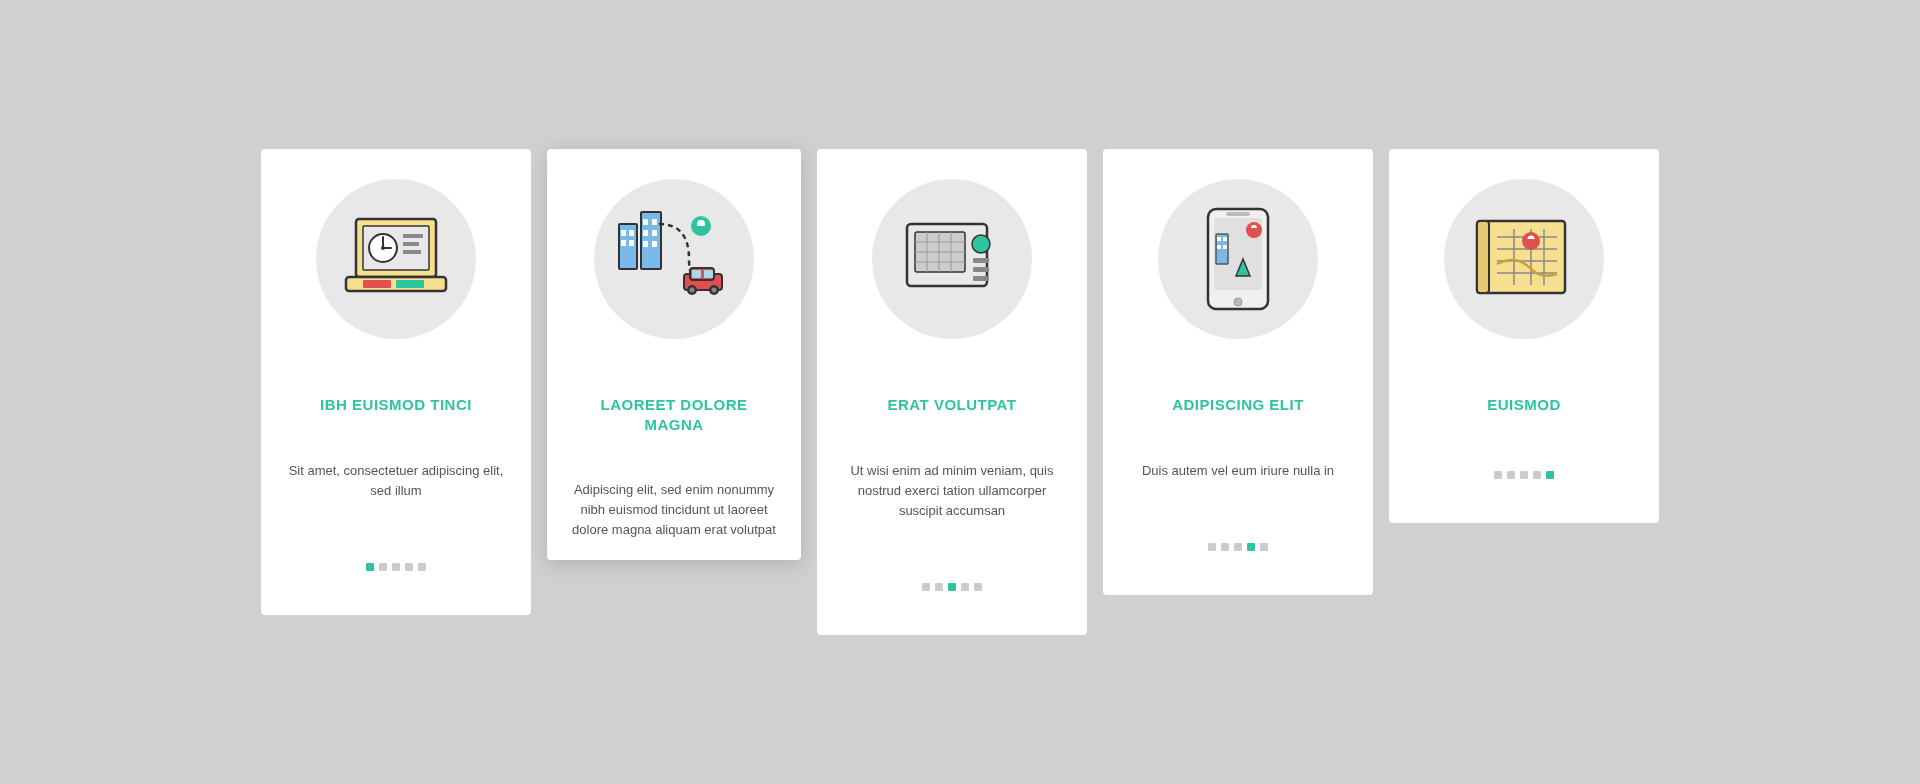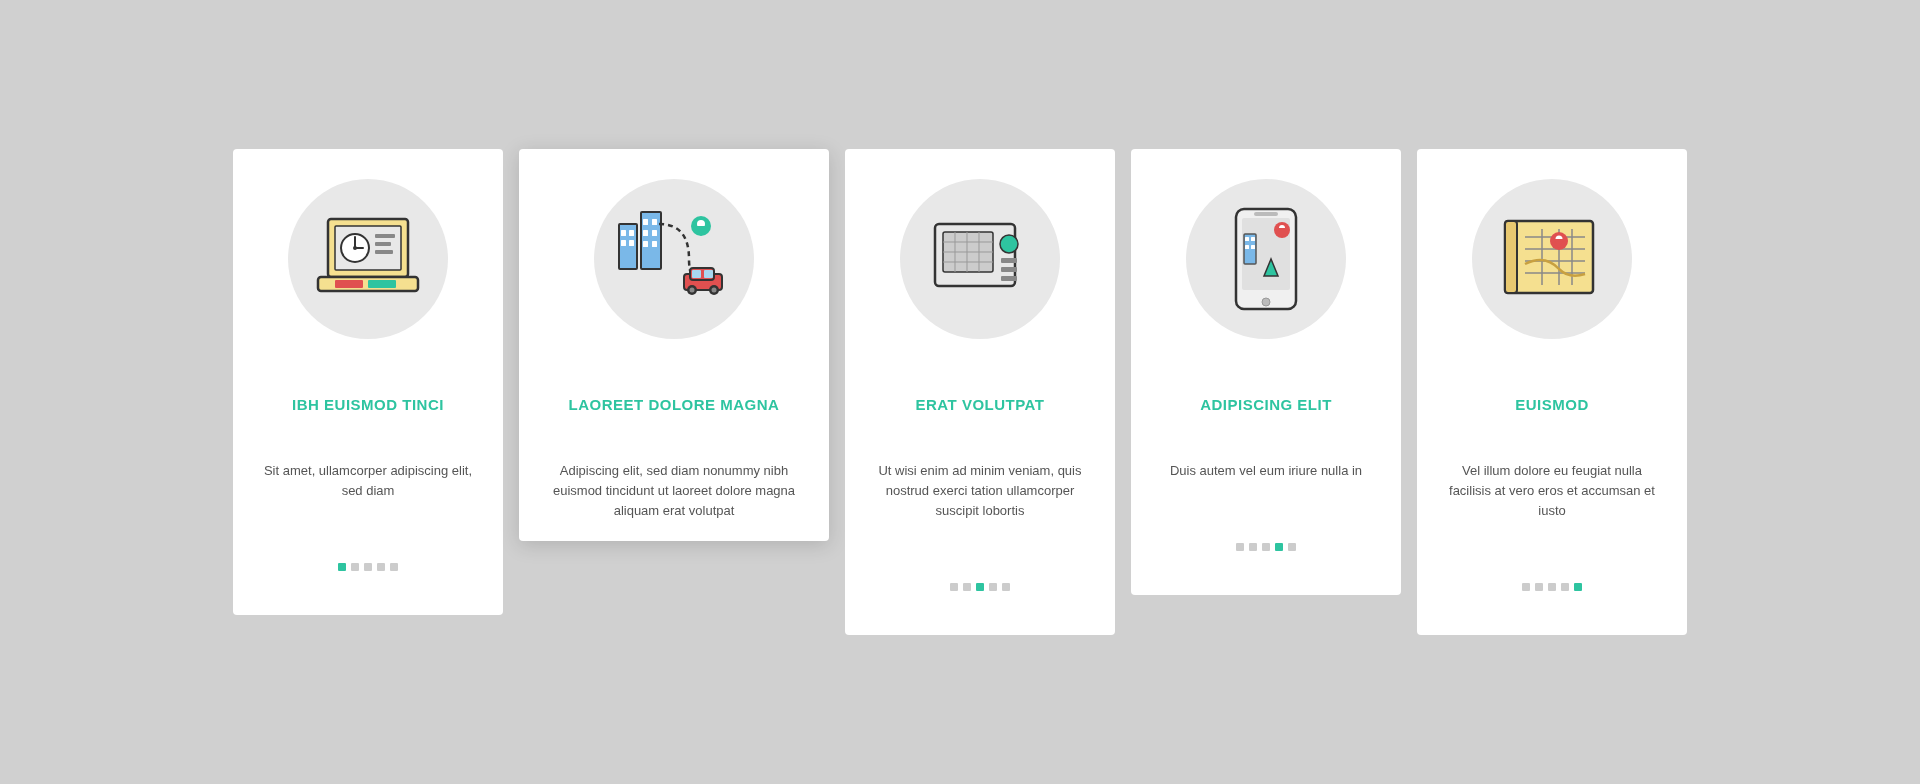--- a/index.html
+++ b/index.html
@@ -36,21 +36,21 @@
     .card.active {
       padding-bottom: 0;
       padding-top: 30px;
     }
 
     .card:not(.active) {
       width: 270px;
     }
 
     .card.active {
-      width: 310px;
+      width: 254px;
       box-shadow: 0 4px 20px rgba(0,0,0,0.15);
     }
 
     .icon-circle {
       width: 160px;
       height: 160px;
       background-color: #e8e8e8;
       border-radius: 50%;
       display: flex;
       align-items: center;
@@ -142,21 +142,21 @@
         <rect x="62" y="36" width="18" height="4" rx="1" fill="#888"></rect>
 
         <rect x="5" y="63" width="100" height="14" rx="3" fill="#f5e090" stroke="#333" stroke-width="2.5"></rect>
 
         <rect x="22" y="66" width="28" height="8" rx="1" fill="#e05050"></rect>
 
         <rect x="55" y="66" width="28" height="8" rx="1" fill="#2ec4a0"></rect>
       </svg>
     </div>
     <div class="card-title">IBH EUISMOD TINCI</div>
-    <div class="card-desc">Sit amet, ullamcorper adipiscing elit, sed diam</div>
+    <div class="card-desc">Sit amet, consectetuer adipiscing elit, sed illum</div>
     <div class="dots-row">
       <div class="dot active-dot"></div>
       <div class="dot"></div>
       <div class="dot"></div>
       <div class="dot"></div>
       <div class="dot"></div>
     </div>
   </div>
 
   <div class="card active">
@@ -194,21 +194,21 @@
           <rect x="20" y="4" width="9" height="8" rx="1" fill="#a8d8f0"></rect>
 
           <circle cx="8" cy="24" r="5" fill="#333"></circle>
           <circle cx="8" cy="24" r="2.5" fill="#888"></circle>
           <circle cx="30" cy="24" r="5" fill="#333"></circle>
           <circle cx="30" cy="24" r="2.5" fill="#888"></circle>
         </g>
       </svg>
     </div>
     <div class="card-title">LAOREET DOLORE MAGNA</div>
-    <div class="card-desc">Adipiscing elit, sed diam nonummy nibh euismod tincidunt ut laoreet dolore magna aliquam erat volutpat</div>
+    <div class="card-desc">Adipiscing elit, sed enim nonummy nibh euismod tincidunt ut laoreet dolore magna aliquam erat volutpat</div>
   </div>
 
   <div class="card">
     <div class="icon-circle">
 
       <svg width="110" height="90" viewBox="0 0 110 90">
 
         <rect x="10" y="10" width="80" height="62" rx="4" fill="#e8e8e8" stroke="#333" stroke-width="2.5"></rect>
 
         <rect x="18" y="18" width="50" height="40" rx="2" fill="#ccc" stroke="#333" stroke-width="1.5"></rect>
@@ -221,21 +221,21 @@
         <line x1="54" y1="18" x2="54" y2="58" stroke="#999" stroke-width="1"></line>
 
         <circle cx="84" cy="30" r="9" fill="#2ec4a0" stroke="#333" stroke-width="1.5"></circle>
 
         <rect x="76" y="44" width="16" height="5" rx="1" fill="#888"></rect>
         <rect x="76" y="53" width="16" height="5" rx="1" fill="#888"></rect>
         <rect x="76" y="62" width="16" height="5" rx="1" fill="#888"></rect>
       </svg>
     </div>
     <div class="card-title">ERAT VOLUTPAT</div>
-    <div class="card-desc">Ut wisi enim ad minim veniam, quis nostrud exerci tation ullamcorper suscipit lobortis</div>
+    <div class="card-desc">Ut wisi enim ad minim veniam, quis nostrud exerci tation ullamcorper suscipit accumsan</div>
     <div class="dots-row">
       <div class="dot"></div>
       <div class="dot"></div>
       <div class="dot active-dot"></div>
       <div class="dot"></div>
       <div class="dot"></div>
     </div>
   </div>
 
   <div class="card">
@@ -293,21 +293,20 @@
         <line x1="75" y1="20" x2="75" y2="76" stroke="#888" stroke-width="1.5"></line>
 
         <path d="M28 55 Q48 45 62 60 Q72 70 88 65" stroke="#c8a040" stroke-width="2.5" fill="none"></path>
 
         <circle cx="62" cy="32" r="9" fill="#e05050"></circle>
         <circle cx="62" cy="30" r="3.5" fill="white"></circle>
         <polygon points="62,41 57,30 67,30" fill="#e05050"></polygon>
       </svg>
     </div>
     <div class="card-title">EUISMOD</div>
-    <div class="card-desc">Vel illum dolore eu feugiat nulla facilisis at vero eros et accumsan et iusto</div>
     <div class="dots-row">
       <div class="dot"></div>
       <div class="dot"></div>
       <div class="dot"></div>
       <div class="dot"></div>
       <div class="dot active-dot"></div>
     </div>
   </div>
 
 </div>

